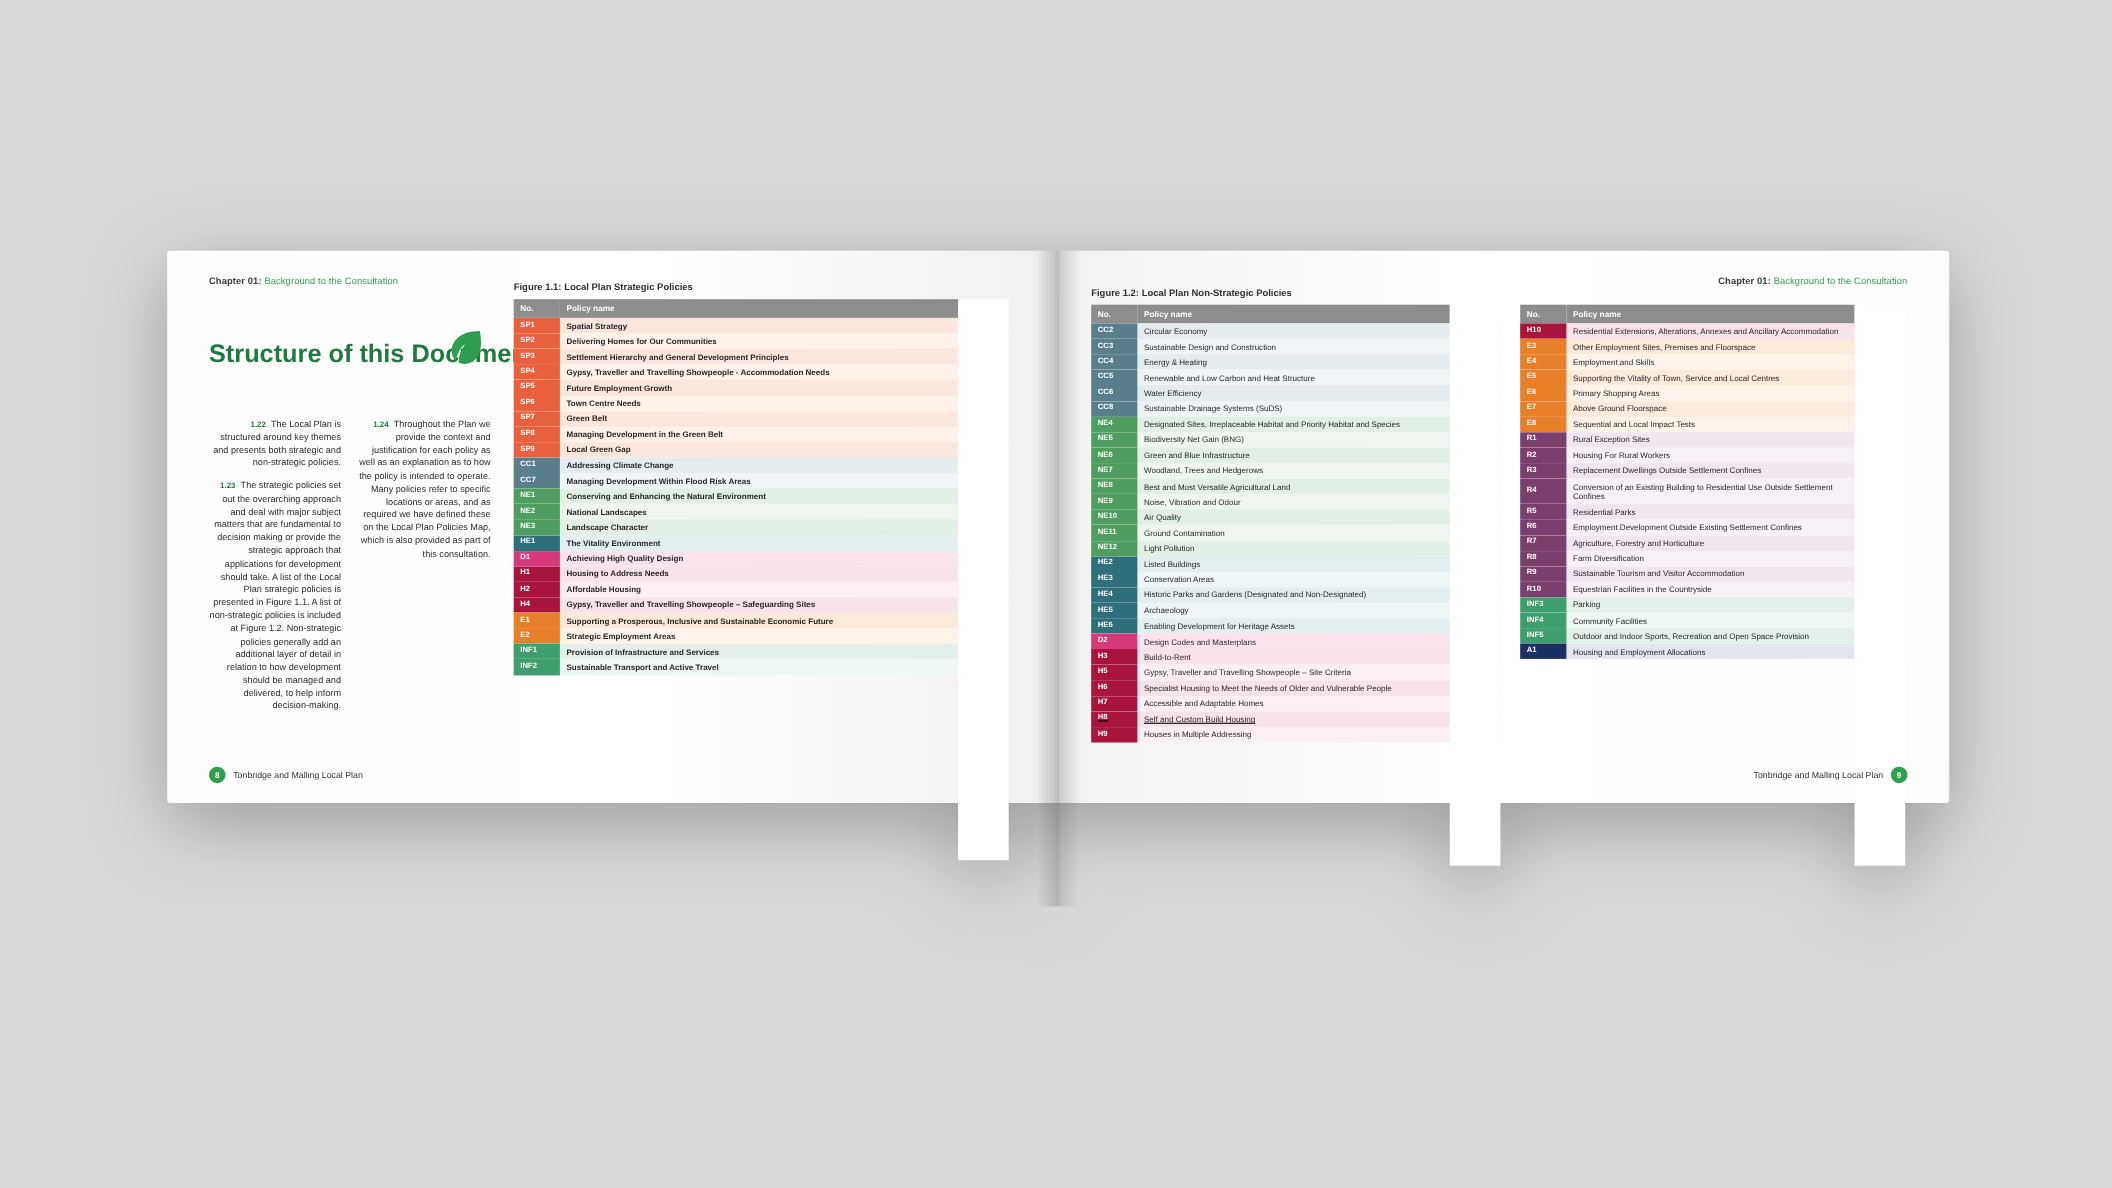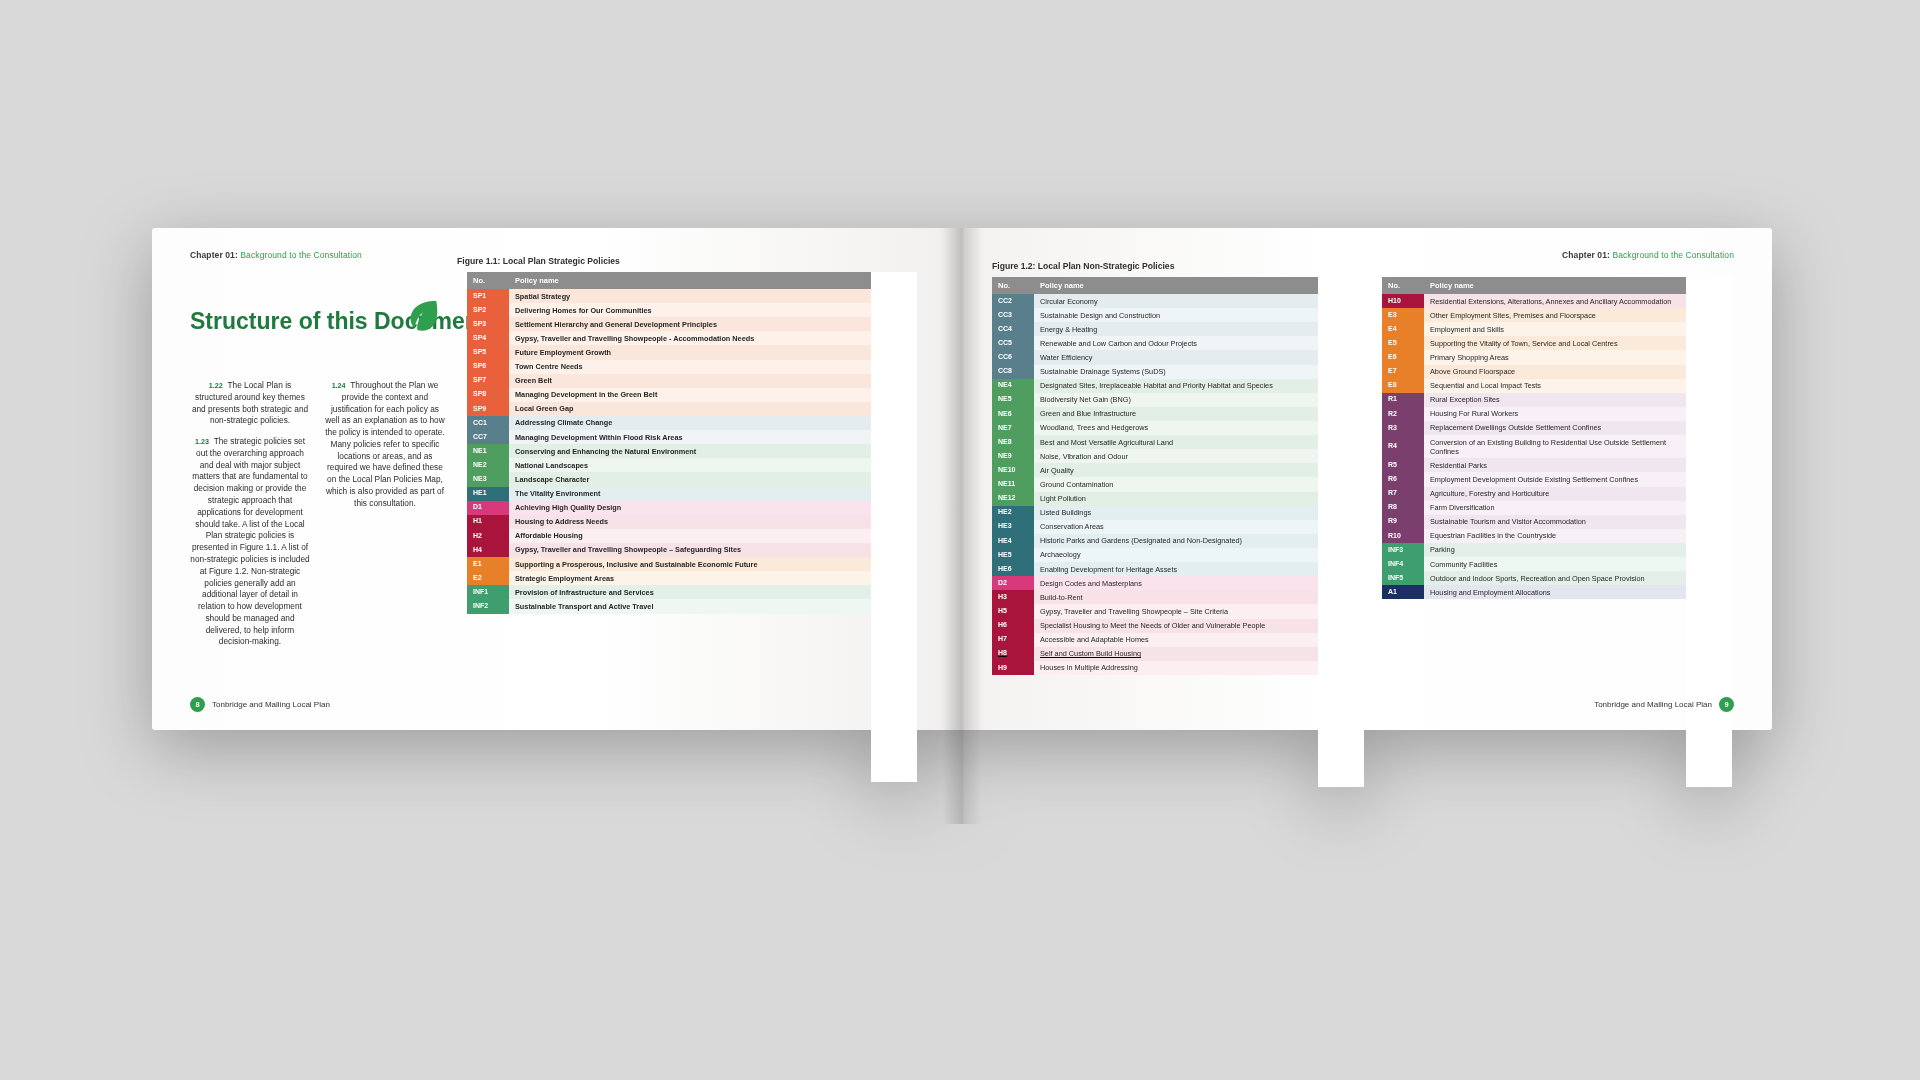--- a/index.html
+++ b/index.html
@@ -31,21 +31,21 @@
   .hl{left:38px;}
   .hr{right:38px;}
 
   
   .doc-title{position:absolute;left:38px;top:80px;width:300px;
      font-size:23px;font-weight:bold;color:#1f7a3d;line-height:1.15;}
   .leaf{position:absolute;left:252px;top:70px;width:38px;height:34px;}
 
   
   .col{position:absolute;font-size:8.3px;line-height:1.42;color:#2c2c2c;}
-  .col p{margin:0 0 9px 0;text-align:center;}
+  .col p{margin:0 0 9px 0;text-align:right;}
   .num{font-weight:bold;font-size:7.2px;color:#1f7a3d;}
   .col-a{left:38px;top:152px;width:120px;}
   .col-b{left:172px;top:152px;width:122px;}
 
   
   .fig-cap{position:absolute;font-size:8.6px;font-weight:bold;color:#2f2f2f;}
 
   
   table{border-collapse:collapse;font-size:7.3px;}
   .tbl{position:absolute;}
@@ -88,21 +88,21 @@
 
     <div class="col col-a">
       <p><span class="num">1.22</span>&nbsp;&nbsp;<span>The Local Plan is structured around key themes and presents both strategic and non-strategic policies.</span></p>
       <p><span class="num">1.23</span>&nbsp;&nbsp;<span>The strategic policies set out the overarching approach and deal with major subject matters that are fundamental to decision making or provide the strategic approach that applications for development should take. A list of the Local Plan strategic policies is presented in Figure 1.1. A list of non-strategic policies is included at Figure 1.2. Non-strategic policies generally add an additional layer of detail in relation to how development should be managed and delivered, to help inform decision-making.</span></p>
     </div>
 
     <div class="col col-b">
       <p><span class="num">1.24</span>&nbsp;&nbsp;<span>Throughout the Plan we provide the context and justification for each policy as well as an explanation as to how the policy is intended to operate. Many policies refer to specific locations or areas, and as required we have defined these on the Local Plan Policies Map, which is also provided as part of this consultation.</span></p>
     </div>
 
-    <div class="fig-cap" style="left:305px;top:28px;">Figure 1.1: Local Plan Strategic Policies</div>
+    <div class="fig-cap" style="left:315px;top:28px;">Figure 1.1: Local Plan Strategic Policies</div>
     <table class="tbl" id="tbl-strategic" style="left:315px;top:44px;width:450px;">
       <thead>
           <tr>
         <th class="no">No.</th>
         <th>Policy name</th>
         <th class="page">Page</th>
       </tr>
         </thead>
       <tbody>
           <tr style="background: rgb(251, 230, 220);">
@@ -257,21 +257,21 @@
             <td class="name">Sustainable Design and Construction</td>
             <td class="pg">90</td>
           </tr>
           <tr style="background: rgb(228, 236, 239);">
             <td class="code" style="background: rgb(90, 127, 140);">CC4</td>
             <td class="name">Energy &amp; Heating</td>
             <td class="pg">95</td>
           </tr>
           <tr style="background: rgb(239, 244, 246);">
             <td class="code" style="background: rgb(90, 127, 140);">CC5</td>
-            <td class="name">Renewable and Low Carbon and Odour Projects</td>
+            <td class="name">Renewable and Low Carbon and Heat Structure</td>
             <td class="pg">99</td>
           </tr>
           <tr style="background: rgb(228, 236, 239);">
             <td class="code" style="background: rgb(90, 127, 140);">CC6</td>
             <td class="name">Water Efficiency</td>
             <td class="pg">102</td>
           </tr>
           <tr style="background: rgb(239, 244, 246);">
             <td class="code" style="background: rgb(90, 127, 140);">CC8</td>
             <td class="name">Sustainable Drainage Systems (SuDS)</td>

